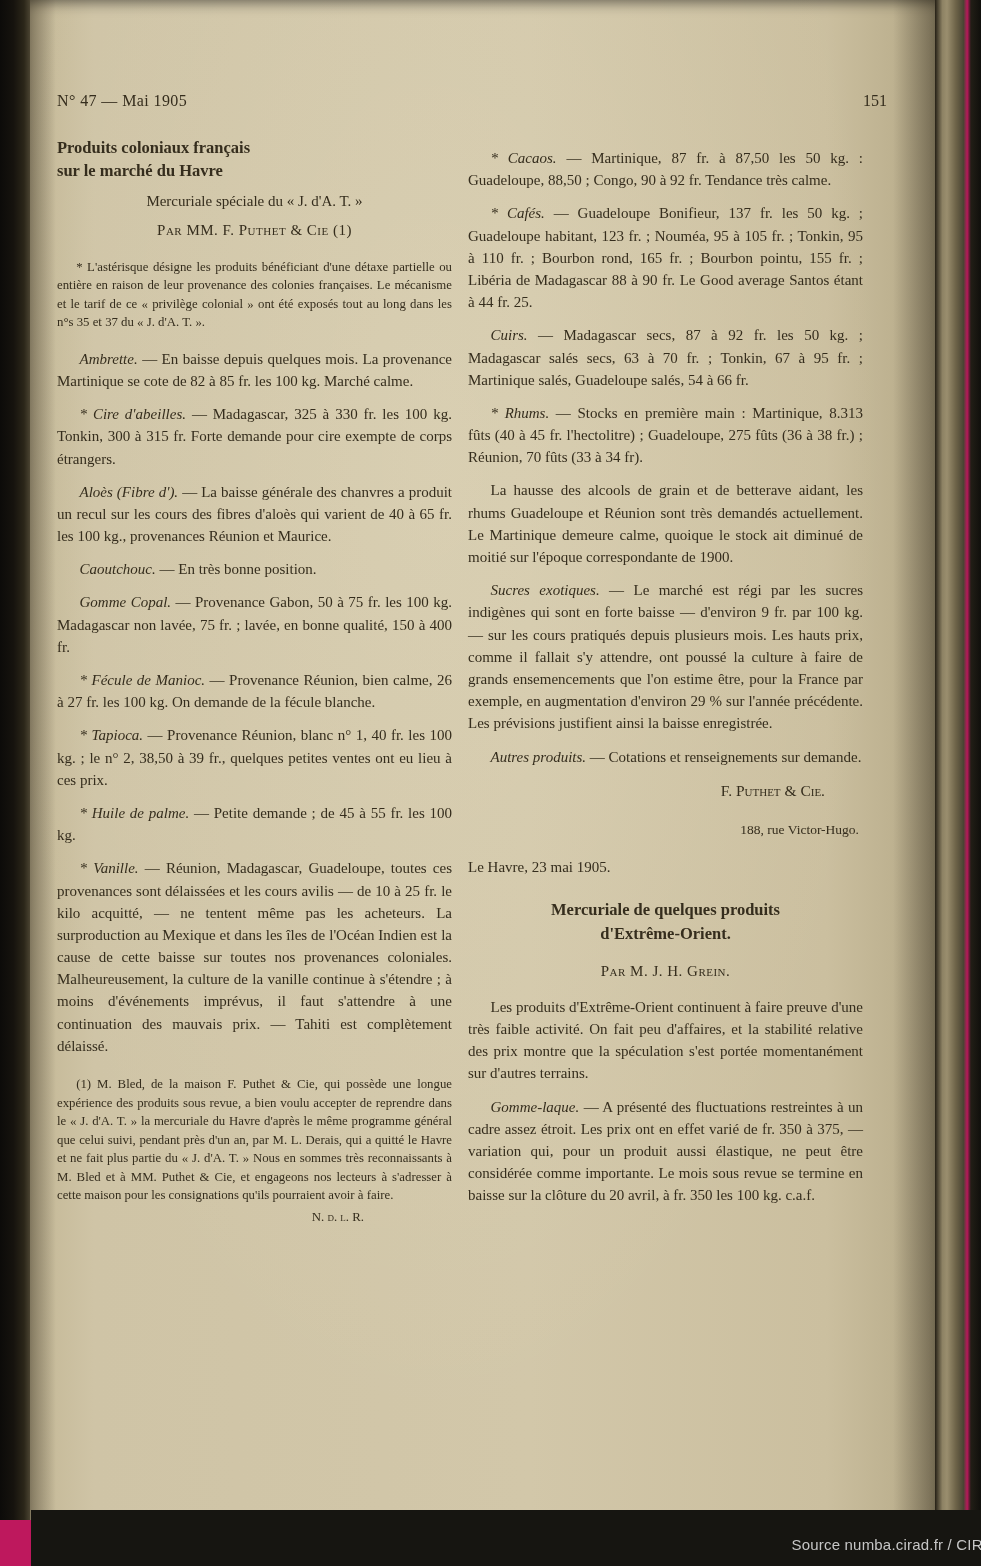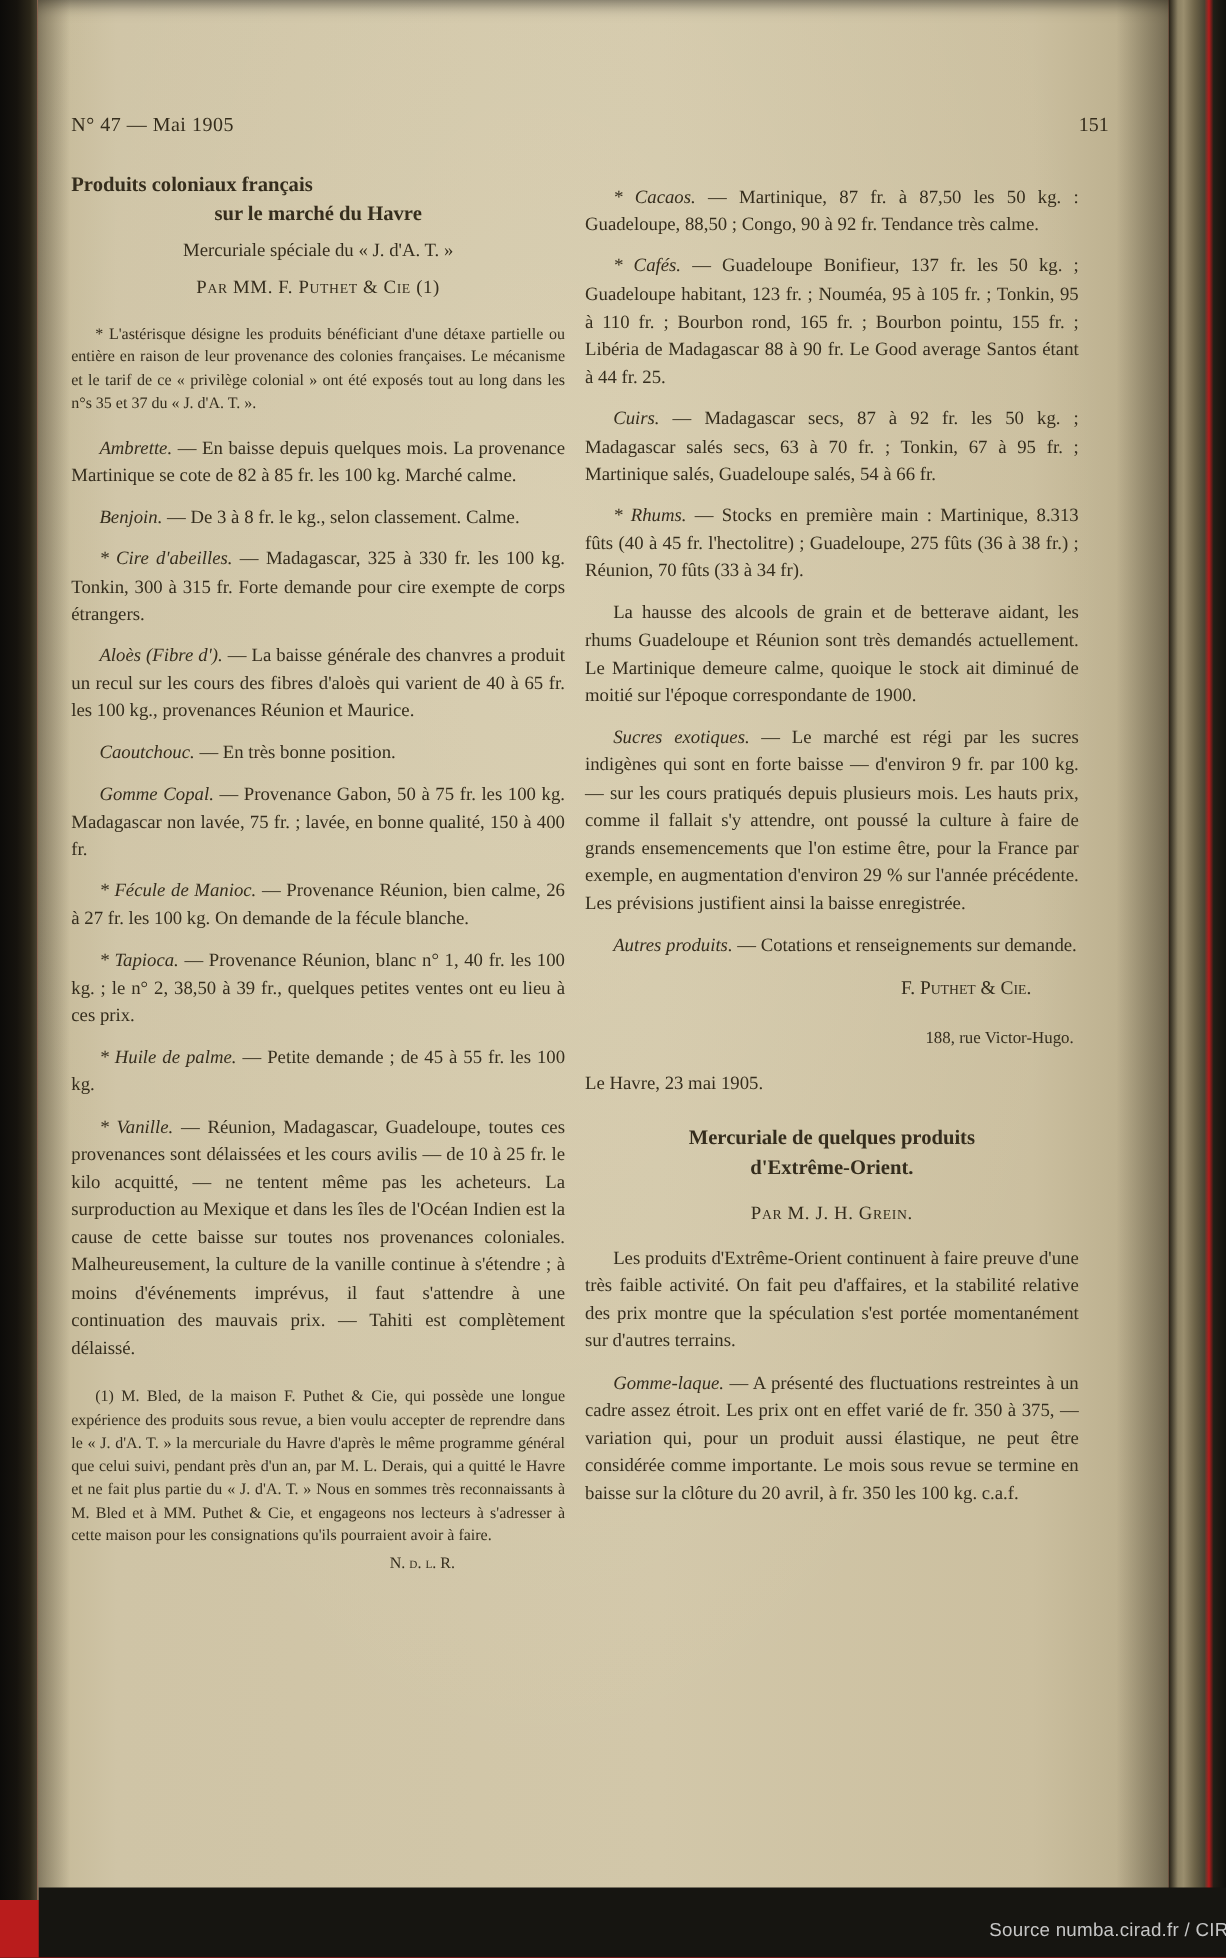--- a/index.html
+++ b/index.html
@@ -1,19 +1,19 @@
 <!DOCTYPE html>
 <html><head>
 <meta charset="utf-8">
 <style>
   * { margin:0; padding:0; box-sizing:border-box; }
   html,body { width:981px; height:1566px; }
   body { font-family:"Liberation Serif","DejaVu Serif",serif; background:#14110c; }
 
-  .scan { position:relative; width:981px; height:1566px; background:#b91c1c; overflow:hidden; }
+  .scan { position:relative; width:981px; height:1566px; background:#be185d; overflow:hidden; }
 
   .edge-left {
     position:absolute; left:0; top:0; width:30px; height:1520px;
     background:linear-gradient(90deg,#0c0b09 0%,#16130e 45%,#2b2619 80%,#4a4331 100%);
   }
   .edge-right {
     position:absolute; right:0; top:0; width:46px; height:1520px;
     background:linear-gradient(90deg,#241f15 0%,#8d8264 16%,#9a8e6e 26%,#6e6449 45%,#4a4433 62%,#23201708 70%,#211e16 78%,#100f0c 100%);
   }
   .bottom-bar {
@@ -47,21 +47,21 @@
   }
   .issue { font-size:16px; letter-spacing:.4px; }
   .journal-title { font-weight:bold; font-size:17px; letter-spacing:1.6px; }
   .pagenum { font-size:16px; }
 
   .columns { display:flex; gap:16px; padding:0 72px 0 27px; }
   .col { flex:1; font-size:15px; line-height:1.48; text-align:justify; }
 
   .art-title { font-weight:bold; font-size:16.5px; line-height:1.4; }
   .art-title .t1 { display:block; text-align:left; }
-  .art-title .t2 { display:block; text-align:center; }
+  .art-title .t2 { display:block; }
   .art-subtitle { text-align:center; margin-top:8px; font-size:15px; }
   .art-byline { text-align:center; margin:7px 0 16px 0; font-variant:small-caps; letter-spacing:.5px; }
 
   .note { font-size:12.8px; line-height:1.45; text-indent:1.5em; margin-bottom:16px; text-align:justify; }
 
   .para { text-indent:1.5em; margin:11px 0; }
   .lead { font-style:italic; }
 
   .footnote { font-size:12.8px; line-height:1.45; margin-top:18px; text-indent:1.5em; text-align:justify; }
   .footnote-sig { font-size:12.8px; text-align:right; padding-right:88px; margin-top:3px; font-variant:small-caps; }
@@ -94,21 +94,20 @@
       <div class="col">
         <div class="art-title">
           <span class="t1">Produits coloniaux français</span>
           <span class="t2">sur le marché du Havre</span>
         </div>
         <div class="art-subtitle">Mercuriale spéciale du « J. d'A. T. »</div>
         <div class="art-byline">Par MM. F. Puthet &amp; Cie (1)</div>
         <div class="note">* L'astérisque désigne les produits bénéficiant d'une détaxe partielle ou entière en raison de leur provenance des colonies françaises. Le mécanisme et le tarif de ce « privilège colonial » ont été exposés tout au long dans les n°s 35 et 37 du « J. d'A. T. ».</div>
         <div>
             <p class="para"><i class="lead">Ambrette. </i>— En baisse depuis quelques mois. La provenance Martinique se cote de 82 à 85 fr. les 100 kg. Marché calme.</p>
-            <p class="para"><i class="lead">Benjoin. </i>— De 3 à 8 fr. le kg., selon classement. Calme.</p>
             <p class="para"><i class="lead">* Cire d'abeilles. </i>— Madagascar, 325 à 330 fr. les 100 kg. Tonkin, 300 à 315 fr. Forte demande pour cire exempte de corps étrangers.</p>
             <p class="para"><i class="lead">Aloès (Fibre d'). </i>— La baisse générale des chanvres a produit un recul sur les cours des fibres d'aloès qui varient de 40 à 65 fr. les 100 kg., provenances Réunion et Maurice.</p>
             <p class="para"><i class="lead">Caoutchouc. </i>— En très bonne position.</p>
             <p class="para"><i class="lead">Gomme Copal. </i>— Provenance Gabon, 50 à 75 fr. les 100 kg. Madagascar non lavée, 75 fr. ; lavée, en bonne qualité, 150 à 400 fr.</p>
             <p class="para"><i class="lead">* Fécule de Manioc. </i>— Provenance Réunion, bien calme, 26 à 27 fr. les 100 kg. On demande de la fécule blanche.</p>
             <p class="para"><i class="lead">* Tapioca. </i>— Provenance Réunion, blanc n° 1, 40 fr. les 100 kg. ; le n° 2, 38,50 à 39 fr., quelques petites ventes ont eu lieu à ces prix.</p>
             <p class="para"><i class="lead">* Huile de palme. </i>— Petite demande ; de 45 à 55 fr. les 100 kg.</p>
             <p class="para"><i class="lead">* Vanille. </i>— Réunion, Madagascar, Guadeloupe, toutes ces provenances sont délaissées et les cours avilis — de 10 à 25 fr. le kilo acquitté, — ne tentent même pas les acheteurs. La surproduction au Mexique et dans les îles de l'Océan Indien est la cause de cette baisse sur toutes nos provenances coloniales. Malheureusement, la culture de la vanille continue à s'étendre ; à moins d'événements imprévus, il faut s'attendre à une continuation des mauvais prix. — Tahiti est complètement délaissé.</p>
           </div>
         <div class="footnote">(1) M. Bled, de la maison F. Puthet &amp; Cie, qui possède une longue expérience des produits sous revue, a bien voulu accepter de reprendre dans le « J. d'A. T. » la mercuriale du Havre d'après le même programme général que celui suivi, pendant près d'un an, par M. L. Derais, qui a quitté le Havre et ne fait plus partie du « J. d'A. T. » Nous en sommes très reconnaissants à M. Bled et à MM. Puthet &amp; Cie, et engageons nos lecteurs à s'adresser à cette maison pour les consignations qu'ils pourraient avoir à faire.</div>

